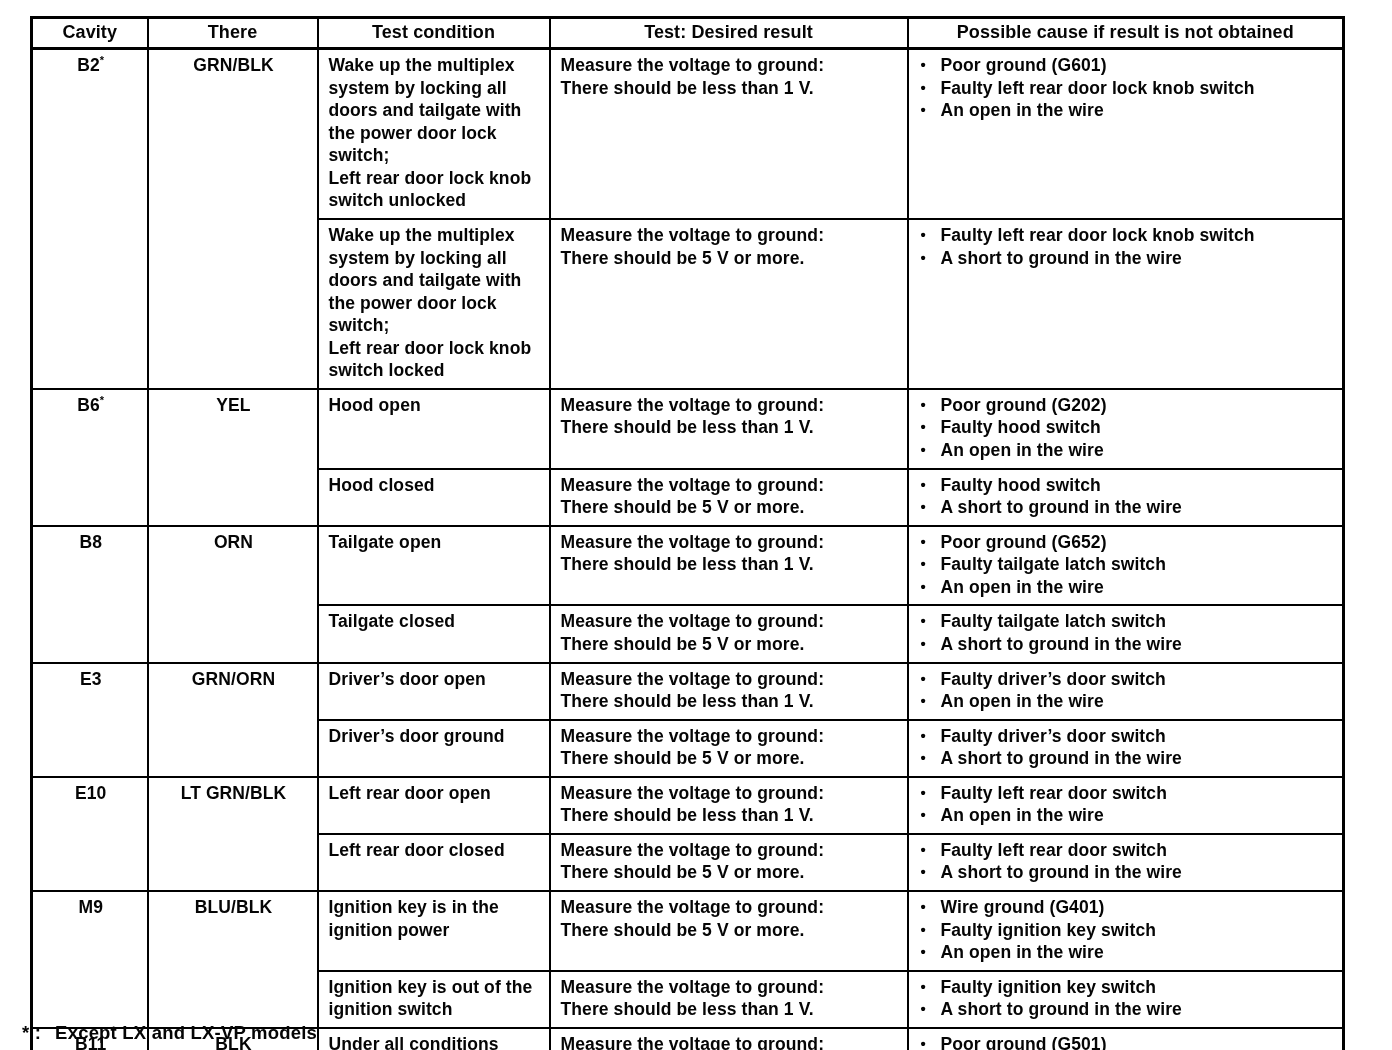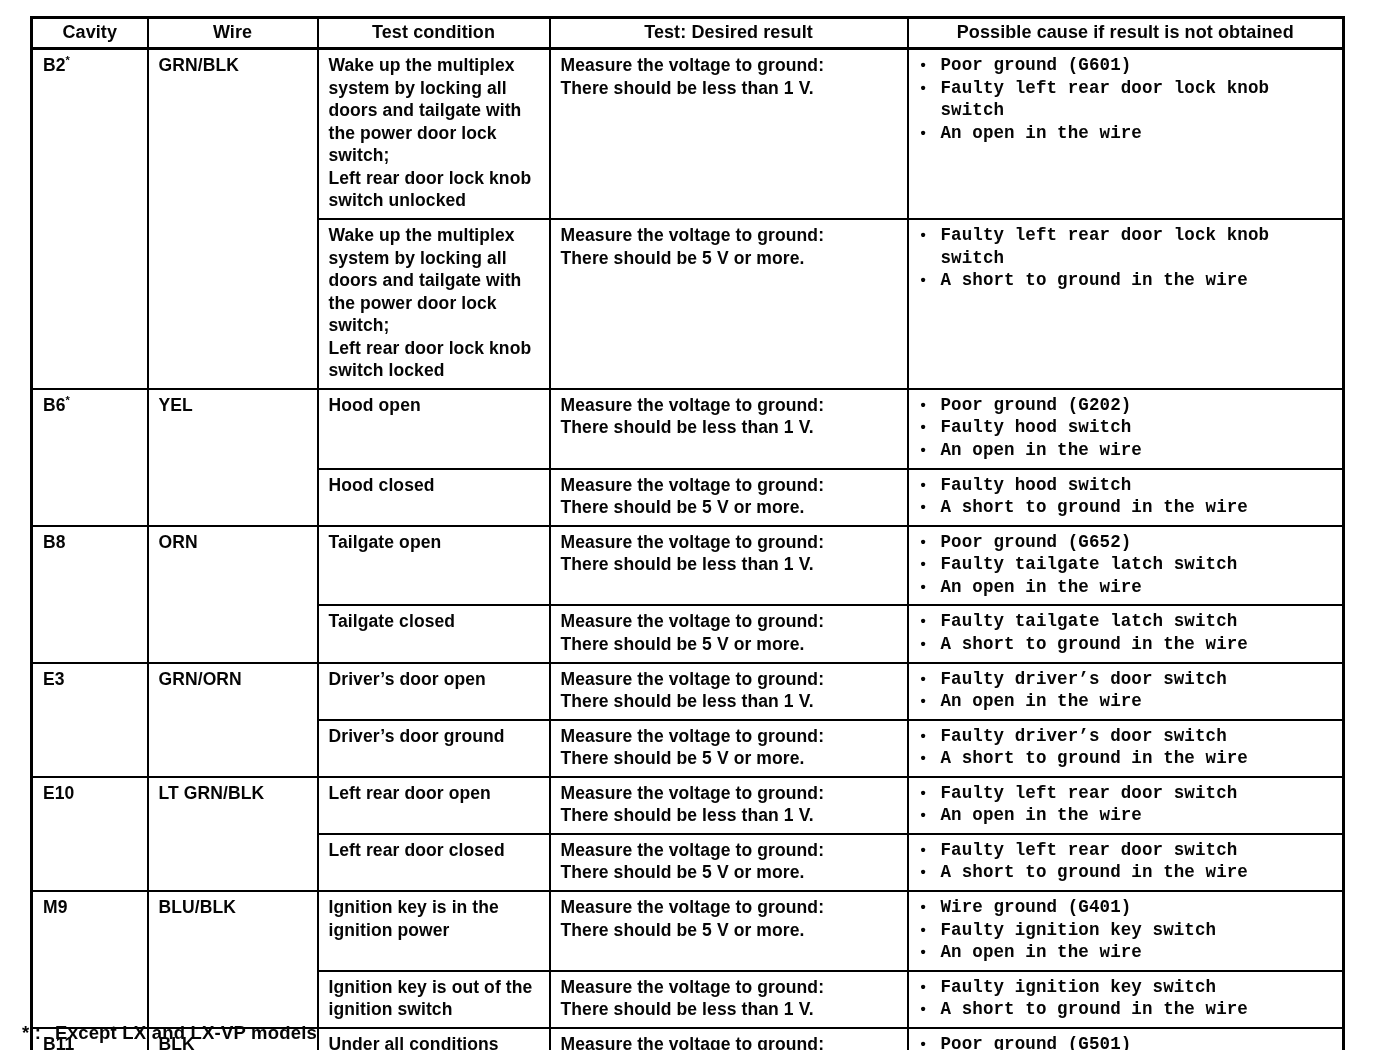--- a/index.html
+++ b/index.html
@@ -44,21 +44,21 @@
     border-bottom: 3px solid #000;
     letter-spacing: 0.1px;
   }
   table.spec td {
     font-size: 17.5px;
     line-height: 1.29;
     padding: 4px 8px 6px 10px;
     letter-spacing: 0.1px;
   }
   td.cell-cavity, td.cell-wire {
-    text-align: left;
+    text-align: center;
     padding-left: 2px;
     padding-right: 2px;
   }
   td.cell-condition, td.cell-result {
     white-space: pre-line;
     border-radius: 21px;
   }
   sup.cav-note {
     font-size: 11px;
     vertical-align: super;
@@ -76,21 +76,20 @@
   ul.causes .bullet {
     flex: 0 0 auto;
     width: 20px;
     font-size: 15px;
     line-height: 22px;
     text-align: left;
     padding-left: 2px;
   }
   ul.causes .cause-text {
     flex: 1 1 auto;
-    font-family: Liberation Mono, monospace;
   }
   .footnote {
     position: absolute;
     left: 22px;
     top: 1022px;
     font-size: 18.5px;
     letter-spacing: 0.2px;
     display: flex;
   }
   .footnote .marker {
@@ -106,21 +105,21 @@
       <colgroup>
         <col style="width:116px">
         <col style="width:170px">
         <col style="width:232px">
         <col style="width:358px">
         <col style="width:436px">
       </colgroup>
       <thead>
         <tr id="header-row">
             <th>Cavity</th>
-            <th>Wire</th>
+            <th>There</th>
             <th>Test condition</th>
             <th>Test: Desired result</th>
             <th>Possible cause if result is not obtained</th>
           </tr>
       </thead>
       <tbody id="table-body">
           <tr>
             <td class="cell-cavity" rowspan="2">B2<sup class="cav-note">*</sup></td>
             <td class="cell-wire" rowspan="2">GRN/BLK</td>
             <td class="cell-condition">Wake up the multiplex system by locking all doors and tailgate with the power door lock switch;

